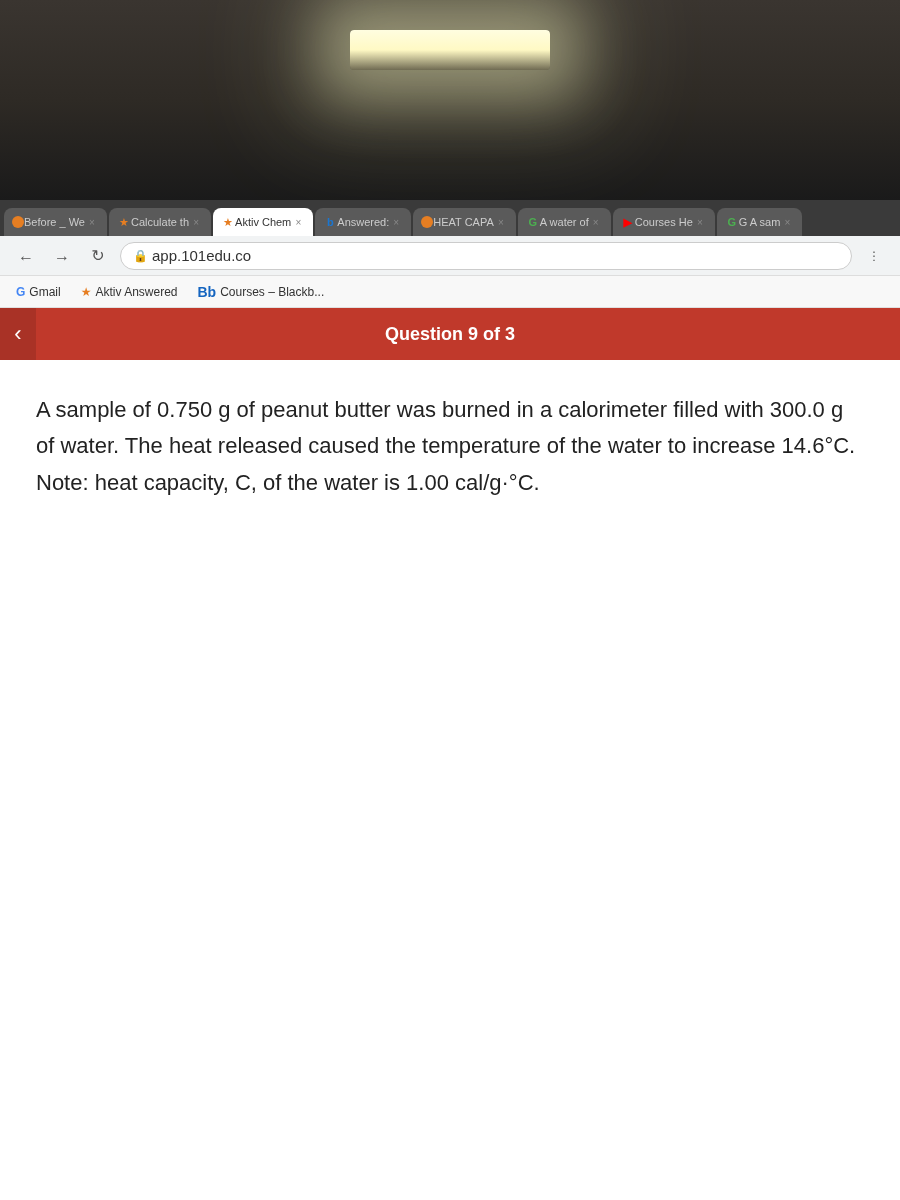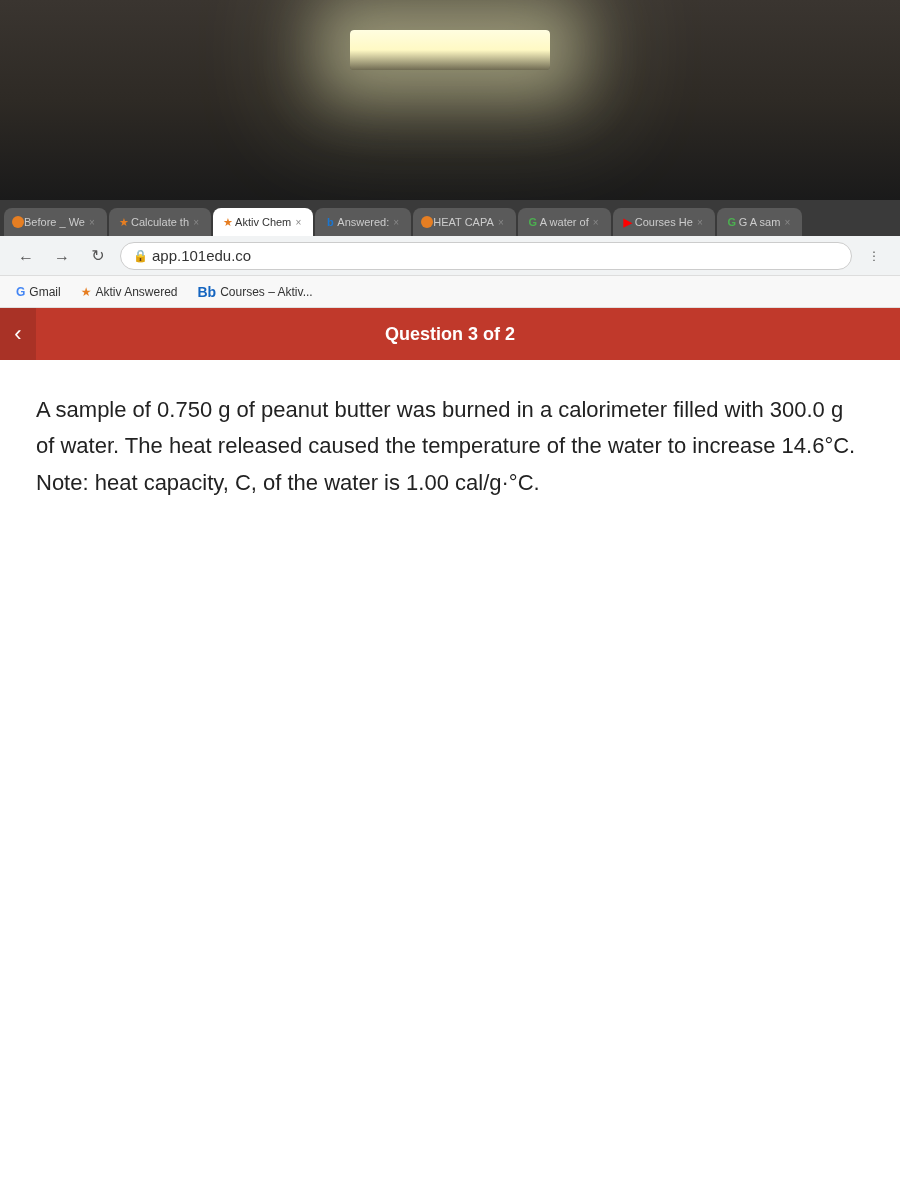--- a/index.html
+++ b/index.html
@@ -326,31 +326,31 @@
     <div class="bookmark-item">
       <span style="font-size:12px; font-weight:bold; color:#4285f4;">G</span>
       <span>Gmail</span>
     </div>
     <div class="bookmark-item">
       <span style="font-size:12px; color:#e67e22;">★</span>
       <span>Aktiv Answered</span>
     </div>
     <div class="bookmark-item">
       <span style="font-size:14px; font-weight:bold; color:#1565c0;">Bb</span>
-      <span>Courses – Aktiv...</span>
+      <span>Courses – Blackb...</span>
     </div>
   </div>
 
   <div class="page-content">
 
     <div class="question-header-wrapper">
       <div class="back-btn">
         <span>‹</span>
       </div>
-      <span class="question-label">Question 3 of 2</span>
+      <span class="question-label">Question 9 of 3</span>
     </div>
 
     <div class="question-body">
       <p class="question-paragraph">A sample of 0.750 g of peanut butter was burned in a calorimeter filled with 300.0 g of water. The heat released caused the temperature of the water to increase 14.6°C. Note: heat capacity, C, of the water is 1.00 cal/g·°C.</p>
     </div>
 
   </div>
 
 </div>
 

